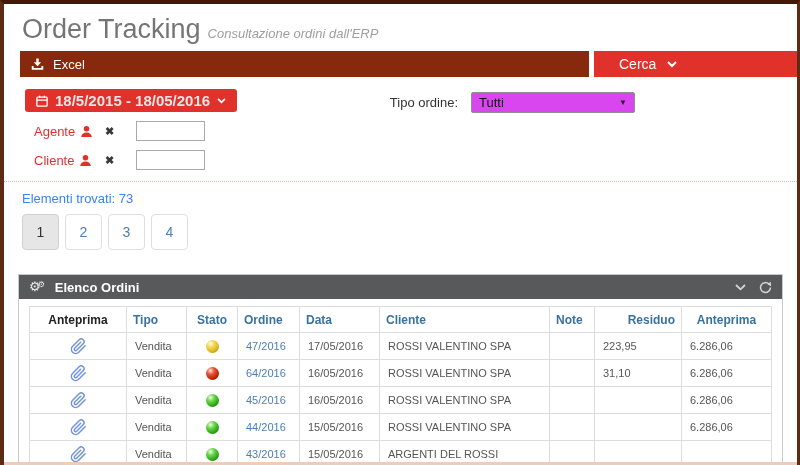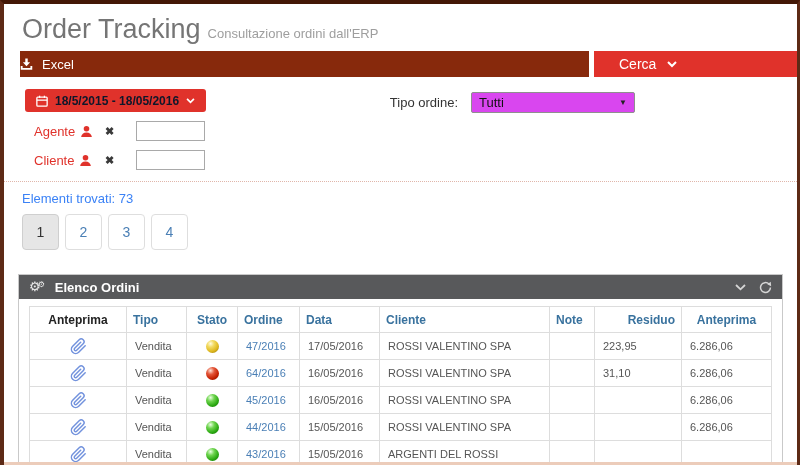--- a/index.html
+++ b/index.html
@@ -10,31 +10,31 @@
     border-top: 4px solid #431806;
     border-left: 4px solid #5d2a16;
     border-right: 3px solid #5d2a16;
     position: relative;
   }
   .bottom-edge { position: absolute; left: 0; right: 0; bottom: 0; height: 3px; background: #ecccba; }
 
   
   .page-header { padding: 10px 18px 0 18px; }
   .page-title { font-size: 27px; color: #757575; }
-  .page-subtitle { font-size: 13px; color: #9e9e9e; margin-left: 7px; }
+  .page-subtitle { font-size: 13px; color: #9e9e9e; margin-left: 7px; font-style: italic; }
 
   
   .toolbar { display: flex; gap: 5px; margin: 6px 0 0 16px; height: 26px; }
   .btn { cursor: pointer; border: none; }
-  .btn-excel { flex: 1; background: #87290c; color: #fff; display: flex; align-items: center; gap: 9px; font-size: 13px; }
+  .btn-excel { flex: 1; background: #87290c; color: #fff; display: flex; align-items: center; gap: 9px; padding-left: 11px; font-size: 13px; }
   .btn-cerca { width: 203px; background: #e0322b; color: #fff; display: flex; align-items: center; gap: 11px; padding-left: 25px; font-size: 14px; }
 
   
   .filters { display: flex; justify-content: space-between; margin: 12px 16px 0 17px; }
-  .date-btn { background: #e0322b; color: #0f172a; border-radius: 3px; height: 23px; padding: 0 11px; font-size: 12px; font-weight: bold; display: flex; align-items: center; gap: 7px; margin-left: 4px; }
+  .date-btn { background: #e0322b; color: #e5e5e5; border-radius: 3px; height: 23px; padding: 0 11px; font-size: 15px; font-weight: bold; display: flex; align-items: center; gap: 7px; margin-left: 4px; }
   .filter-row { display: flex; align-items: center; margin-top: 9px; padding-left: 13px; }
   .filter-label { color: #e0322b; font-size: 13px; width: 71px; display: flex; align-items: center; gap: 5px; }
   .clear-btn { background: none; border: none; color: #3a3a3a; width: 31px; text-align: left; font-size: 11px; font-weight: bold; cursor: pointer; }
   .filter-input { width: 69px; height: 20px; border: 1px solid #a9a9a9; font-size: 12px; padding: 0 3px; }
   .filters-right { display: flex; align-items: center; gap: 13px; margin: 3px 146px 0 0; align-self: flex-start; }
   .tipo-label { font-size: 13px; color: #333; }
   .select-box { width: 164px; height: 21px; border: 1px solid #8f8f8f; border-radius: 2px; background: #d946ef; display: flex; align-items: center; justify-content: space-between; padding: 0 7px; font-size: 13px; color: #111; cursor: pointer; }
   .select-arrow { font-size: 8px; color: #222; }
 
   .separator { border-top: 1px dotted #e0b6aa; margin-top: 11px; }

